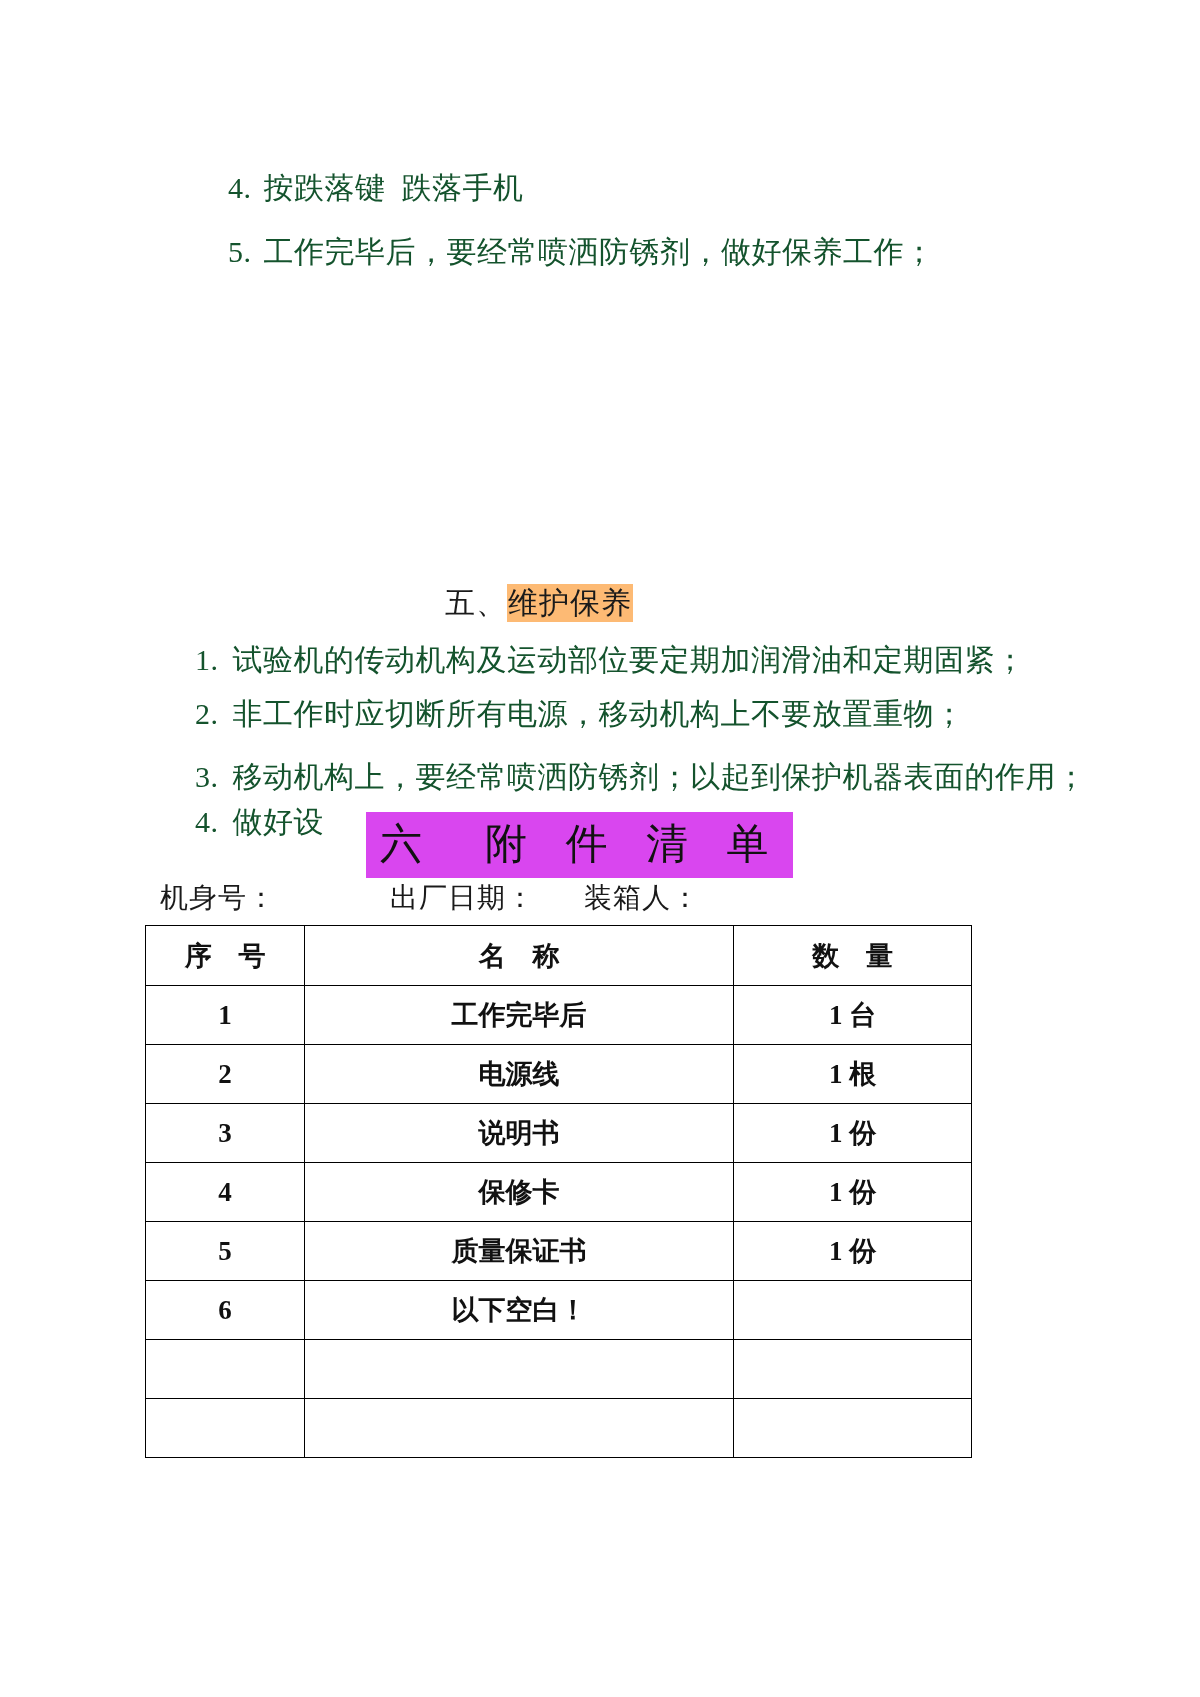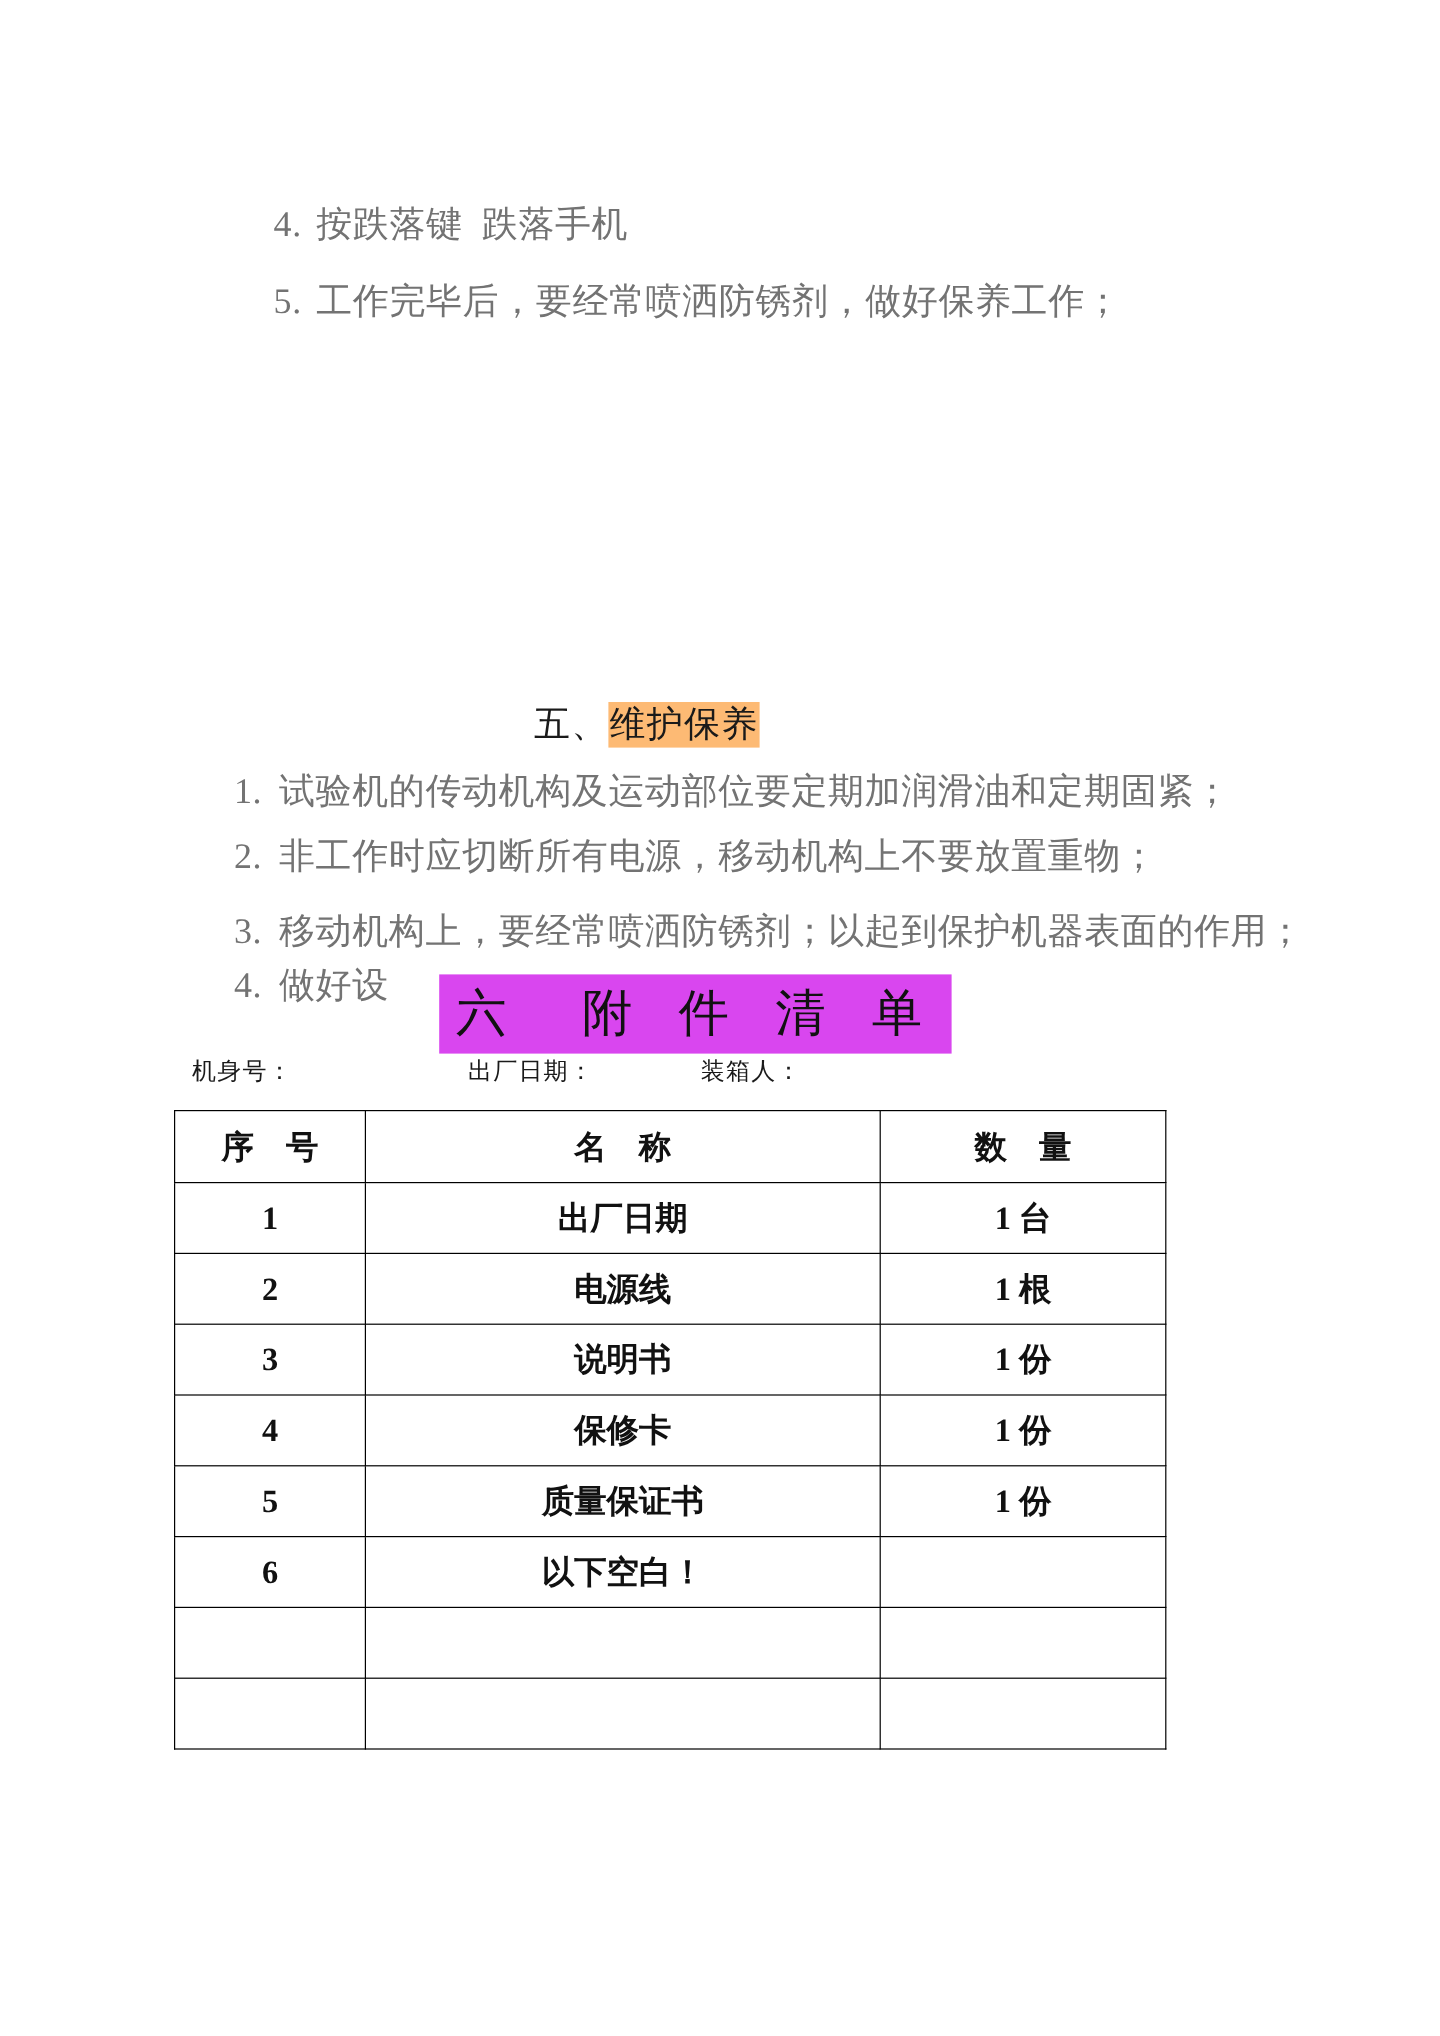--- a/index.html
+++ b/index.html
@@ -17,21 +17,21 @@
     height: 1697px;
     background: #ffffff;
     overflow: hidden;
   }
 
   
   .line {
     position: absolute;
     white-space: pre;
     font-family: "Liberation Serif", "DejaVu Serif", serif;
-    color: #737373;
+    color: #14532d;
     letter-spacing: 0.5px;
   }
 
   .body-item {
     font-size: 30px;
     line-height: 1.0;
   }
 
   .num {
     font-family: "Liberation Serif", "DejaVu Serif", serif;
@@ -55,21 +55,21 @@
     letter-spacing: 14px;
     background: #d946ef;
     padding: 4px 10px 6px 14px;
     white-space: pre;
     color: #111111;
   }
 
   
   .info-line {
     position: absolute;
-    font-size: 20px;
+    font-size: 28px;
     white-space: pre;
     letter-spacing: 1px;
     text-align: center;
   }
 
   
   .parts-table {
     position: absolute;
     border-collapse: collapse;
     table-layout: fixed;
@@ -168,21 +168,21 @@
     <thead>
       <tr class="row-h">
         <th class="col-no">序  号</th>
         <th class="col-name">名    称</th>
         <th class="col-qty">数  量</th>
       </tr>
     </thead>
     <tbody>
       <tr class="row-d">
         <td>1</td>
-        <td>出厂日期</td>
+        <td>工作完毕后</td>
         <td>1 台</td>
       </tr>
       <tr class="row-d">
         <td>2</td>
         <td>电源线</td>
         <td>1 根</td>
       </tr>
       <tr class="row-d">
         <td>3</td>
         <td>说明书</td>

